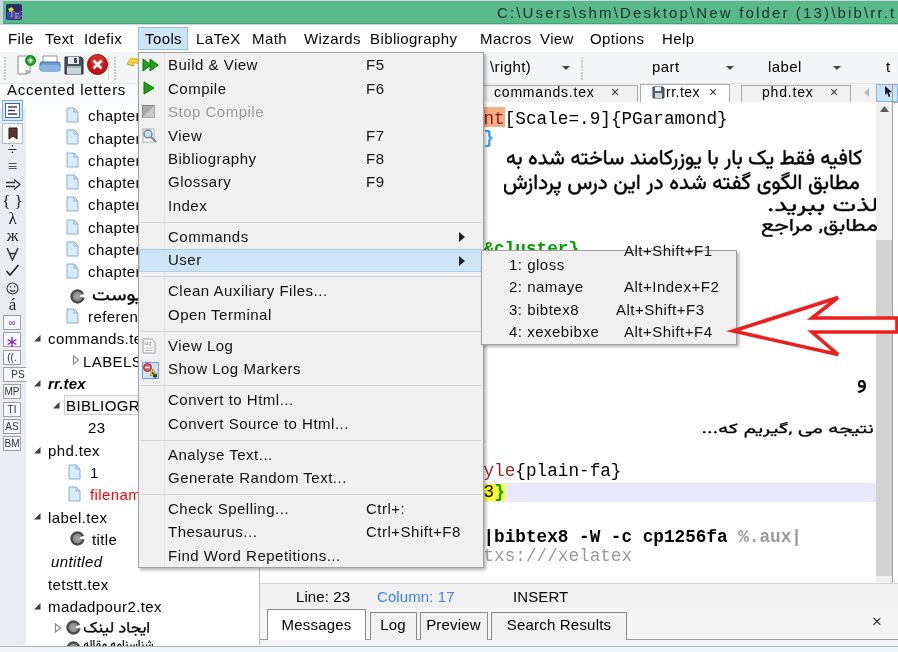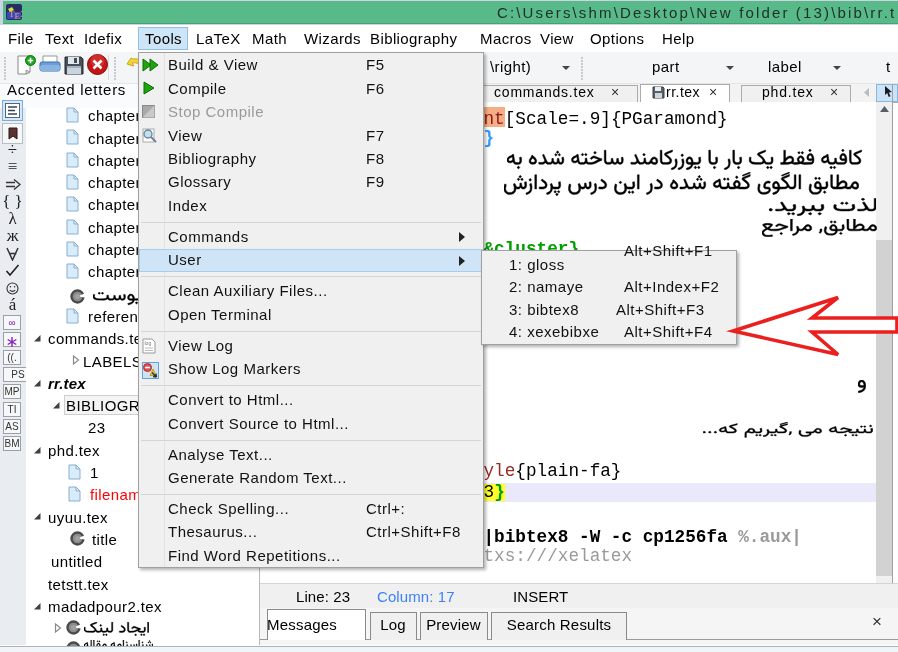--- a/index.html
+++ b/index.html
@@ -232,28 +232,28 @@
   </svg>
 <div class="trow" style="left:90px;top:464.0px;color:#000;">1</div>
 <svg class="abs" style="left:68px;top:486.1px" width="13" height="16" viewBox="0 0 13 16">
     <path d="M1 1h7l4 4v10H1z" fill="#d9ecfa" stroke="#89aed0"></path>
     <path d="M8 1v4h4" fill="none" stroke="#89aed0"></path>
   </svg>
 <div class="trow" style="left:90px;top:486.3px;color:#ff0000;">filename</div>
 <svg class="abs" style="left:32px;top:511.40000000000003px" width="10" height="10" viewBox="0 0 10 10">
     <path d="M8.5 2v6.5H2z" fill="#3f3f3f"></path>
   </svg>
-<div class="trow" style="left:48px;top:508.6px;color:#000;">uyuu.tex</div>
+<div class="trow" style="left:48px;top:508.6px;color:#000;">label.tex</div>
 <svg class="abs" style="left:70px;top:531.2px" width="15" height="15" viewBox="0 0 15 15">
     <circle cx="7.5" cy="7.5" r="6" fill="#8c8c8c" stroke="#4a4a4a" stroke-width="2.4"></circle>
     <path d="M7.5 7.5L15 4.2 15 8.4z" fill="#fff"></path>
     <circle cx="7.5" cy="7.5" r="2.6" fill="#a0a0a0"></circle>
   </svg>
 <div class="trow" style="left:92px;top:530.9px;color:#000;">title</div>
-<div class="trow" style="left:51px;top:553.2px;color:#000;">untitled</div>
+<div class="trow" style="left:51px;top:553.2px;color:#000;font-style:italic">untitled</div>
 <div class="trow" style="left:48px;top:575.5px;color:#000;">tetstt.tex</div>
 <svg class="abs" style="left:32px;top:600.6px" width="10" height="10" viewBox="0 0 10 10">
     <path d="M8.5 2v6.5H2z" fill="#3f3f3f"></path>
   </svg>
 <div class="trow" style="left:48px;top:597.8px;color:#000;">madadpour2.tex</div>
 <svg class="abs" style="left:53px;top:622.9px" width="10" height="10" viewBox="0 0 10 10">
     <path d="M2.5 1l5 4-5 4z" fill="none" stroke="#8a8a8a" stroke-width="1.2"></path>
   </svg>
 <svg class="abs" style="left:66px;top:620.4px" width="15" height="15" viewBox="0 0 15 15">
     <circle cx="7.5" cy="7.5" r="6" fill="#8c8c8c" stroke="#4a4a4a" stroke-width="2.4"></circle>
@@ -332,21 +332,21 @@
 <div class="mono abs" style="left:483.5px;top:482.6px"><span style="color:#000">3</span><span style="color:#00a000;font-weight:bold">}</span></div>
 <div class="mono abs" style="left:483.5px;top:528.4px;font-weight:bold"><span style="color:#000">|bibtex8 -W -c cp1256fa </span><span style="color:#9a9a9a">%.aux|</span></div>
 <div class="mono abs" style="left:483.5px;top:547px;color:#9a9a9a">txs:///xelatex</div>
 <div class="abs" style="left:260px;top:583px;width:638px;height:25px;background:#f0f0f0;border-top:1px solid #d4d4d4;box-sizing:border-box"></div>
 <div class="abs" style="left:296px;top:588px;font-size:15px;letter-spacing:0.1px;color:#000">Line: 23</div>
 <div class="abs" style="left:377px;top:588px;font-size:15px;letter-spacing:0.1px;color:#3b82f6">Column: 17</div>
 <div class="abs" style="left:513px;top:588px;font-size:15px;letter-spacing:0.1px;color:#000">INSERT</div>
 <div class="abs" style="left:260px;top:608px;width:638px;height:37px;background:#f5f5f5"></div>
 <div class="abs" style="left:260px;top:639px;width:638px;height:1px;background:#9a9a9a"></div>
 <div class="abs" style="left:267px;top:609px;width:99px;height:31px;background:#fff;border:1px solid #8a8a8a;border-bottom:none;box-sizing:border-box"></div>
-<div class="abs" style="left:267px;top:616px;width:99px;font-size:15px;letter-spacing:0.2px;color:#000">Messages</div>
+<div class="abs" style="left:267px;top:616px;width:99px;text-align:center;font-size:15px;letter-spacing:0.2px;color:#000">Messages</div>
 <div class="abs" style="left:369.5px;top:612px;width:47px;height:28px;background:#f0f0f0;border:1px solid #8a8a8a;border-bottom:none;box-sizing:border-box"></div>
 <div class="abs" style="left:369.5px;top:616px;width:47px;text-align:center;font-size:15px;letter-spacing:0.2px;color:#000">Log</div>
 <div class="abs" style="left:419.5px;top:612px;width:68px;height:28px;background:#f0f0f0;border:1px solid #8a8a8a;border-bottom:none;box-sizing:border-box"></div>
 <div class="abs" style="left:419.5px;top:616px;width:68px;text-align:center;font-size:15px;letter-spacing:0.2px;color:#000">Preview</div>
 <div class="abs" style="left:491px;top:612px;width:136px;height:28px;background:#f0f0f0;border:1px solid #8a8a8a;border-bottom:none;box-sizing:border-box"></div>
 <div class="abs" style="left:491px;top:616px;width:136px;text-align:center;font-size:15px;letter-spacing:0.2px;color:#000">Search Results</div>
 <div class="abs" style="left:872px;top:612px;font-size:17px;color:#333">×</div>
 <div class="abs" style="left:0;top:646px;width:898px;height:6px;background:#f2f5f8;border-top:1px solid #aab2ba;box-sizing:border-box"></div>
 <div class="abs" style="left:138px;top:52px;width:346px;height:516px;background:#f0f0f0;border:1px solid #a0a0a0;box-sizing:border-box;box-shadow:2px 2px 3px rgba(0,0,0,0.3)"></div>
 <div class="abs" style="left:164px;top:53px;width:1px;height:514px;background:#e2e2e2"></div>

